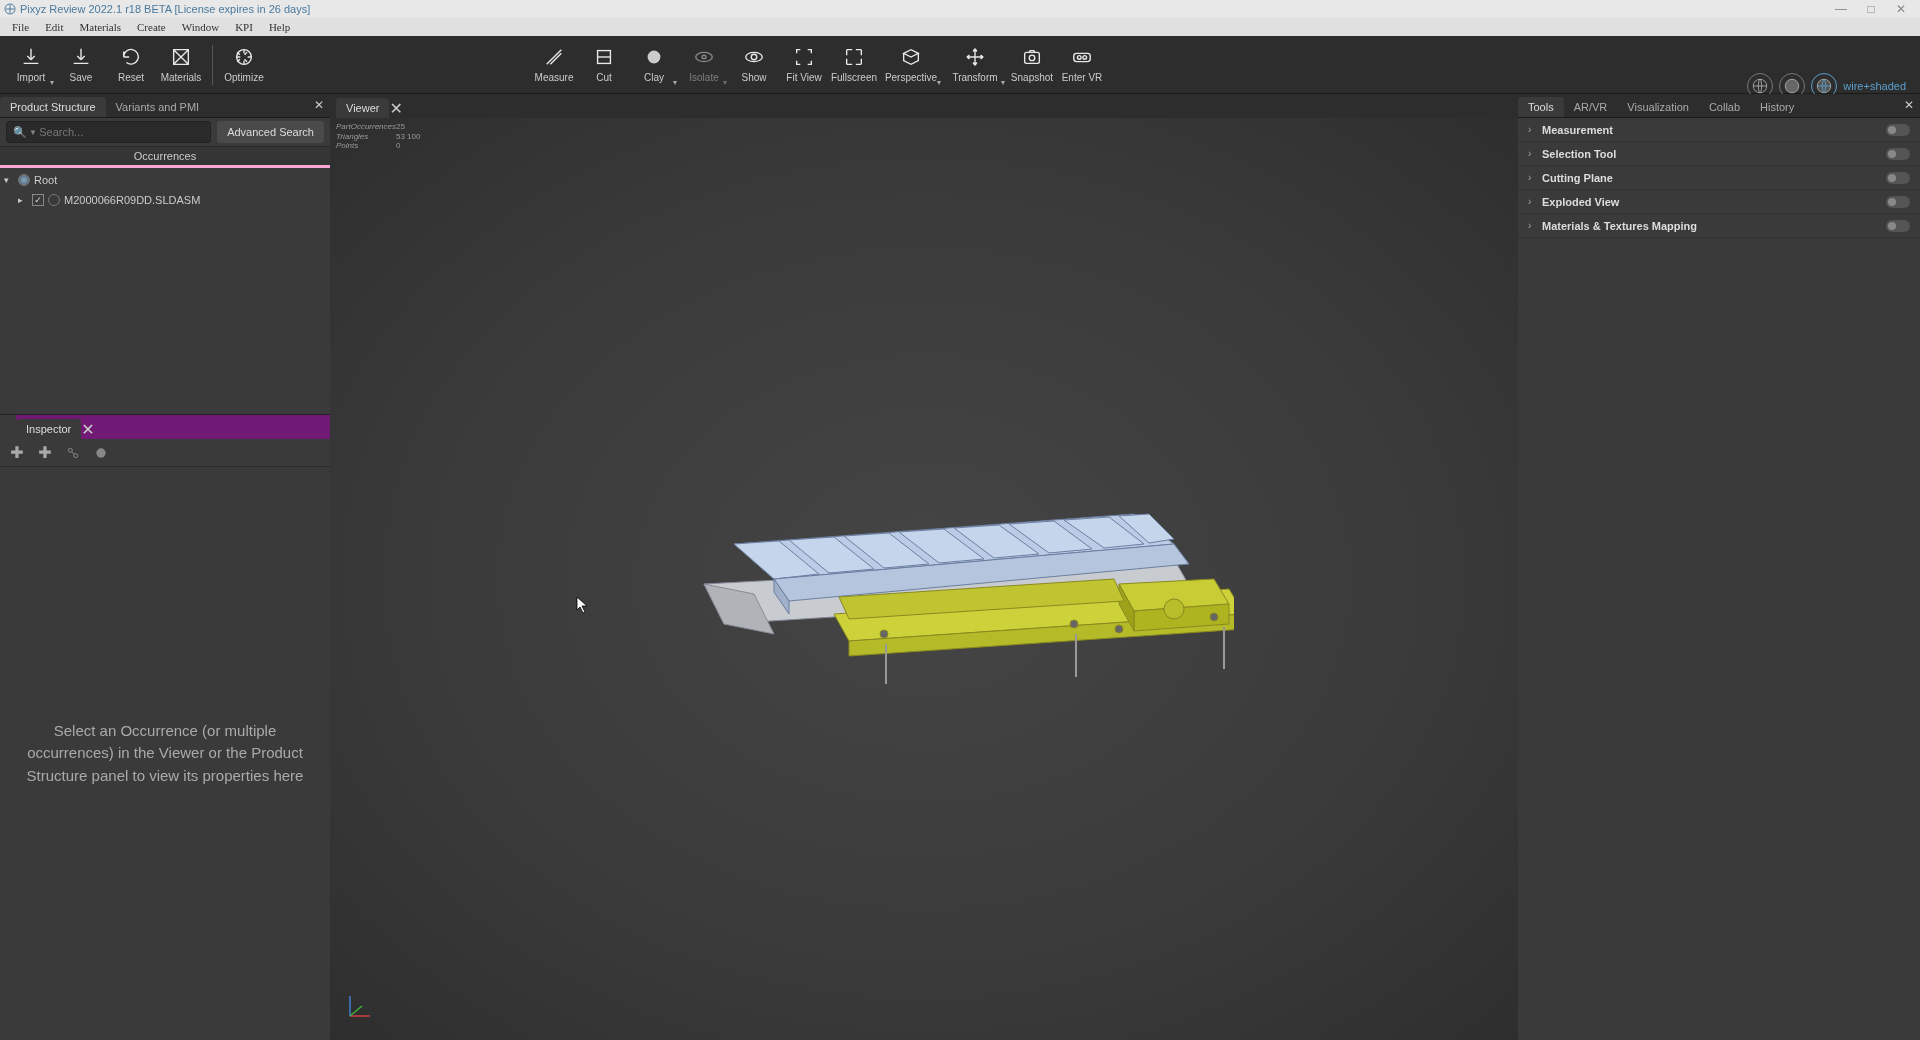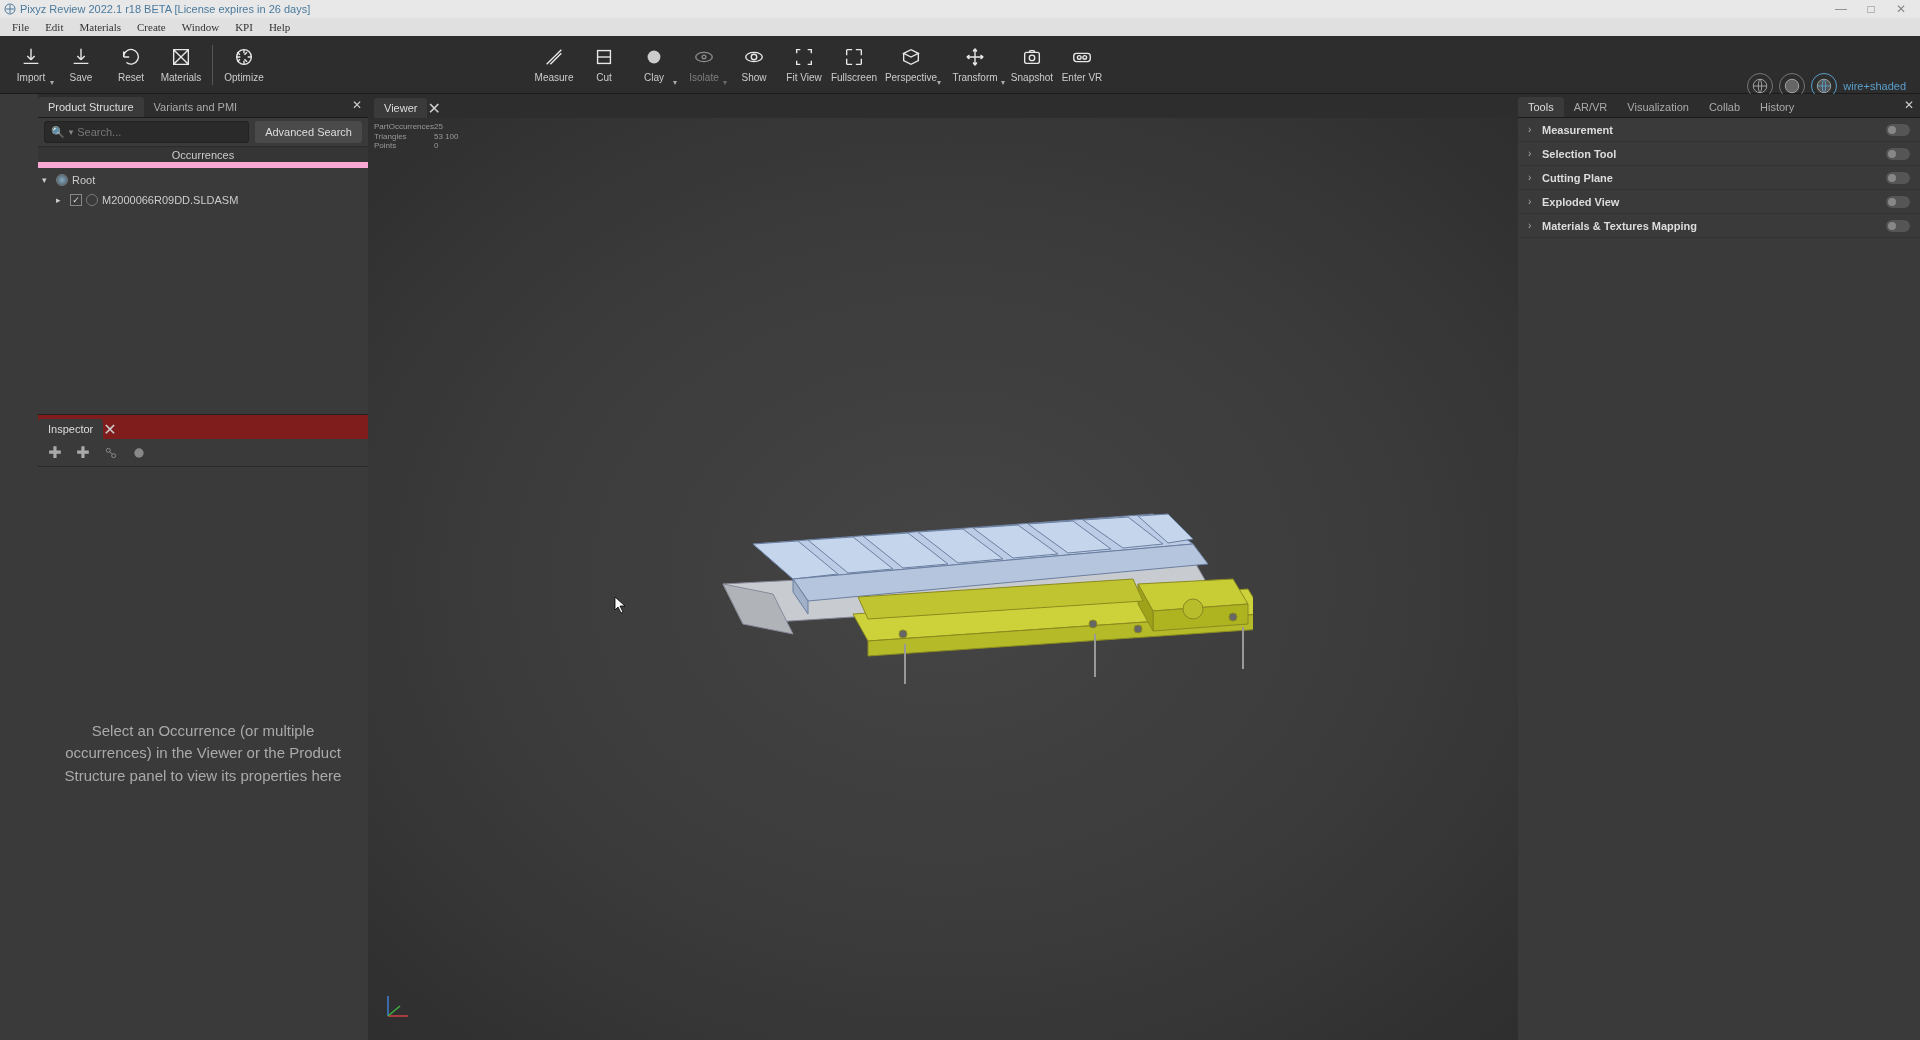--- a/index.html
+++ b/index.html
@@ -23,61 +23,61 @@
 .tool-sep { width: 1px; height: 40px; background: #555; margin: 0 6px; }
 .tool-drop { position: absolute; bottom: 4px; right: 2px; font-size: 8px; color: #aaa; }
 .tool-btn.wide { width: 64px; }
 .toolbar .spacer { flex: 1; }
 .render-mode { display: flex; align-items: center; gap: 6px; padding-right: 8px; margin-top: 43px; }
 .render-mode .globe { width: 26px; height: 26px; border: 1px solid #777; border-radius: 50%; display:flex; align-items:center; justify-content:center; }
 .render-mode .globe svg { width:18px; height:18px; stroke:#aaa; fill:none; stroke-width:1.2;}
 .render-mode .label { color: #5aa0cc; font-size: 11px; }
 
 
-.main { display: flex; height: calc(100% - 94px); padding-left: 38px; }
+.main { display: flex; height: calc(100% - 94px); }
 .left-panel { width: 330px; background: #3a3a3a; display: flex; flex-direction: column; }
 .center-panel { flex: 1; background: #2d2d2d; display: flex; flex-direction: column; position: relative; }
 .right-panel { width: 402px; background: #3a3a3a; display: flex; flex-direction: column; }
 
 
 .tabrow { height: 24px; background: #2d2d2d; display: flex; align-items: flex-end; position: relative; border-bottom: 1px solid #1a1a1a; }
 .tab { padding: 4px 10px; font-size: 11px; color: #aaa; cursor: pointer; background: #2d2d2d; }
 .tab.active { background: #3a3a3a; color: #ddd; border-top-left-radius: 3px; border-top-right-radius: 3px; }
 .tabrow .close { position: absolute; right: 6px; top: 4px; color: #ccc; font-size: 12px; cursor: pointer; }
 
 
 .searchrow { height: 28px; display: flex; align-items: center; padding: 4px 6px; gap: 6px; }
 .searchbox { flex: 1; height: 22px; background: #2a2a2a; border: 1px solid #222; border-radius: 3px; display: flex; align-items: center; padding: 0 6px; font-size: 11px; color: #888; }
 .searchbox .sicon { margin-right: 4px; font-size: 11px; }
 .advbtn { height: 22px; padding: 0 10px; background: #4a4a4a; border-radius: 3px; font-size: 11px; color: #ddd; display: flex; align-items: center; cursor: pointer; }
 
 
-.occ-header { height: 22px; display: flex; align-items: center; justify-content: center; font-size: 11px; color: #ccc; background: #353535; border-top:1px solid #2a2a2a; border-bottom:6px solid #f9a8d4; }
+.occ-header { height: 22px; display: flex; align-items: center; justify-content: center; font-size: 11px; color: #ccc; background: #353535; border-top:1px solid #2a2a2a; border-bottom:3px solid #f9a8d4; }
 .tree { flex: 1; overflow: auto; font-size: 11px; padding: 2px 0; }
 .tree-row { display: flex; align-items: center; height: 20px; padding-left: 4px; gap: 4px; cursor: pointer; }
 .tree-row .exp { width: 10px; color: #ccc; font-size: 9px; }
 .tree-row .chk { width: 12px; height: 12px; border: 1px solid #888; display:inline-flex; align-items:center; justify-content:center; font-size:9px; color:#ddd; }
 .tree-row .nodeicon { width: 12px; height: 12px; border: 1px solid #777; border-radius: 50%; }
 .tree-row.child { padding-left: 18px; }
 
 
 .inspector { border-top: 1px solid #222; }
-.insp-tabrow { height: 24px; background: #7f1d1d; display: flex; align-items: flex-end; position: relative; }
+.insp-tabrow { height: 24px; background: #701a75; display: flex; align-items: flex-end; position: relative; margin-left: 16px; }
 .insp-tools { height: 28px; display: flex; align-items: center; gap: 10px; padding: 0 8px; border-bottom:1px solid #2a2a2a; }
 .insp-tools .ibtn { width: 18px; height: 18px; display:flex; align-items:center; justify-content:center; color:#aaa; cursor:pointer; }
 .insp-body { flex: 1; display: flex; align-items: center; justify-content: center; }
 .insp-hint { font-size: 15px; color: #aaa; text-align: center; padding: 0 14px; line-height: 1.5; }
 
 
 .viewer-tabrow { height: 24px; background: #2d2d2d; display: flex; align-items: flex-end; position: relative; }
 .viewer-tabrow .tab { margin-left: 6px; }
 .viewport { flex: 1; position: relative; background: radial-gradient(ellipse at center, #454545 0%, #3a3a3a 60%, #2e2e2e 100%); overflow: hidden; }
 .stats { position: absolute; top: 4px; left: 6px; font-size: 8px; color: #999; line-height: 1.2; }
 .stats-row { display:flex; }
-.stats-row .k { width: 60px; }
+.stats-row .k { width: 60px; font-style: italic; }
 .cursor-arrow { position:absolute; width:14px; height:18px; pointer-events:none; }
 .cursor-arrow svg { width:14px; height:18px; }
 
 
 .scene { position:absolute; left:50%; top:50%; transform:translate(-50%,-50%); width:620px; height:300px; }
 
 
 .tool-item { height: 24px; display: flex; align-items: center; padding: 0 10px; font-size: 11px; color: #ddd; cursor: pointer; position: relative; border-bottom:1px solid #333; }
 .tool-item .chev { width: 14px; font-size: 10px; color: #aaa; }
 .tool-item .tlabel { flex: 1; font-weight: 600; }

